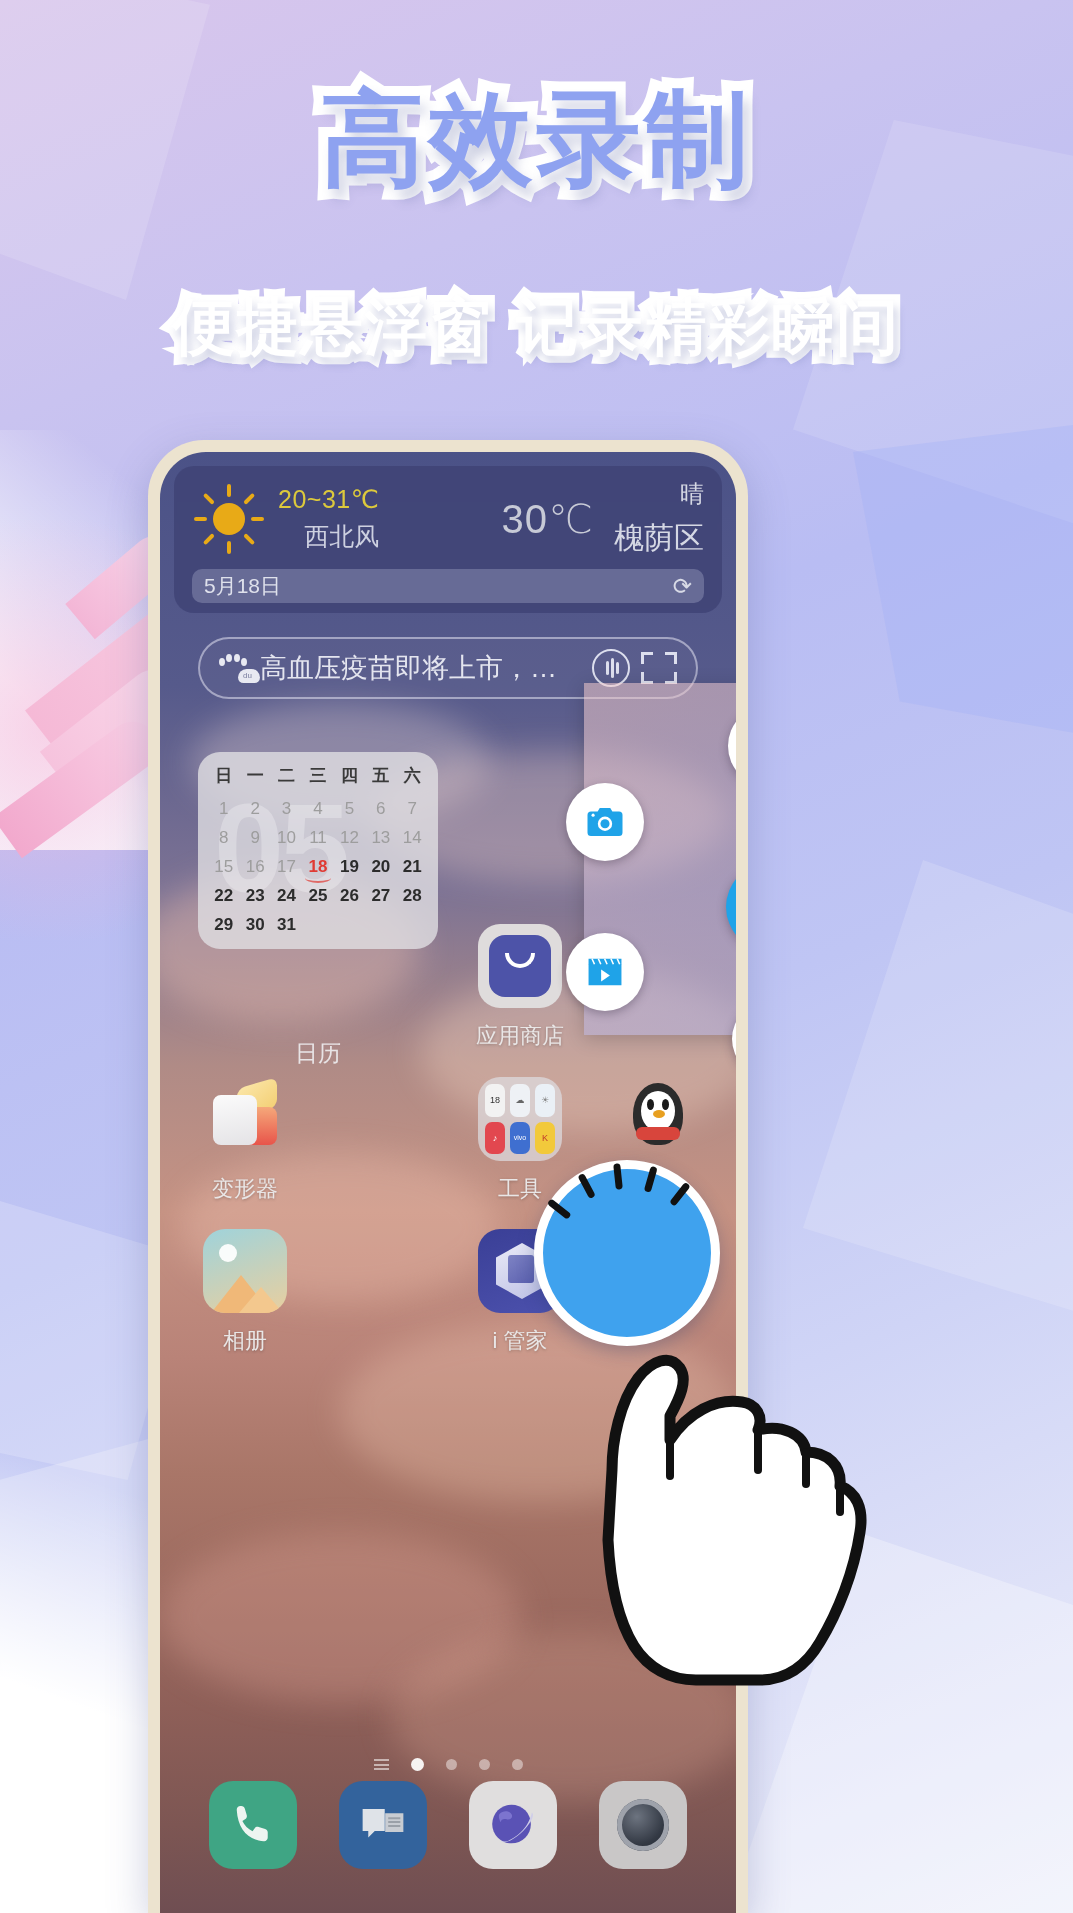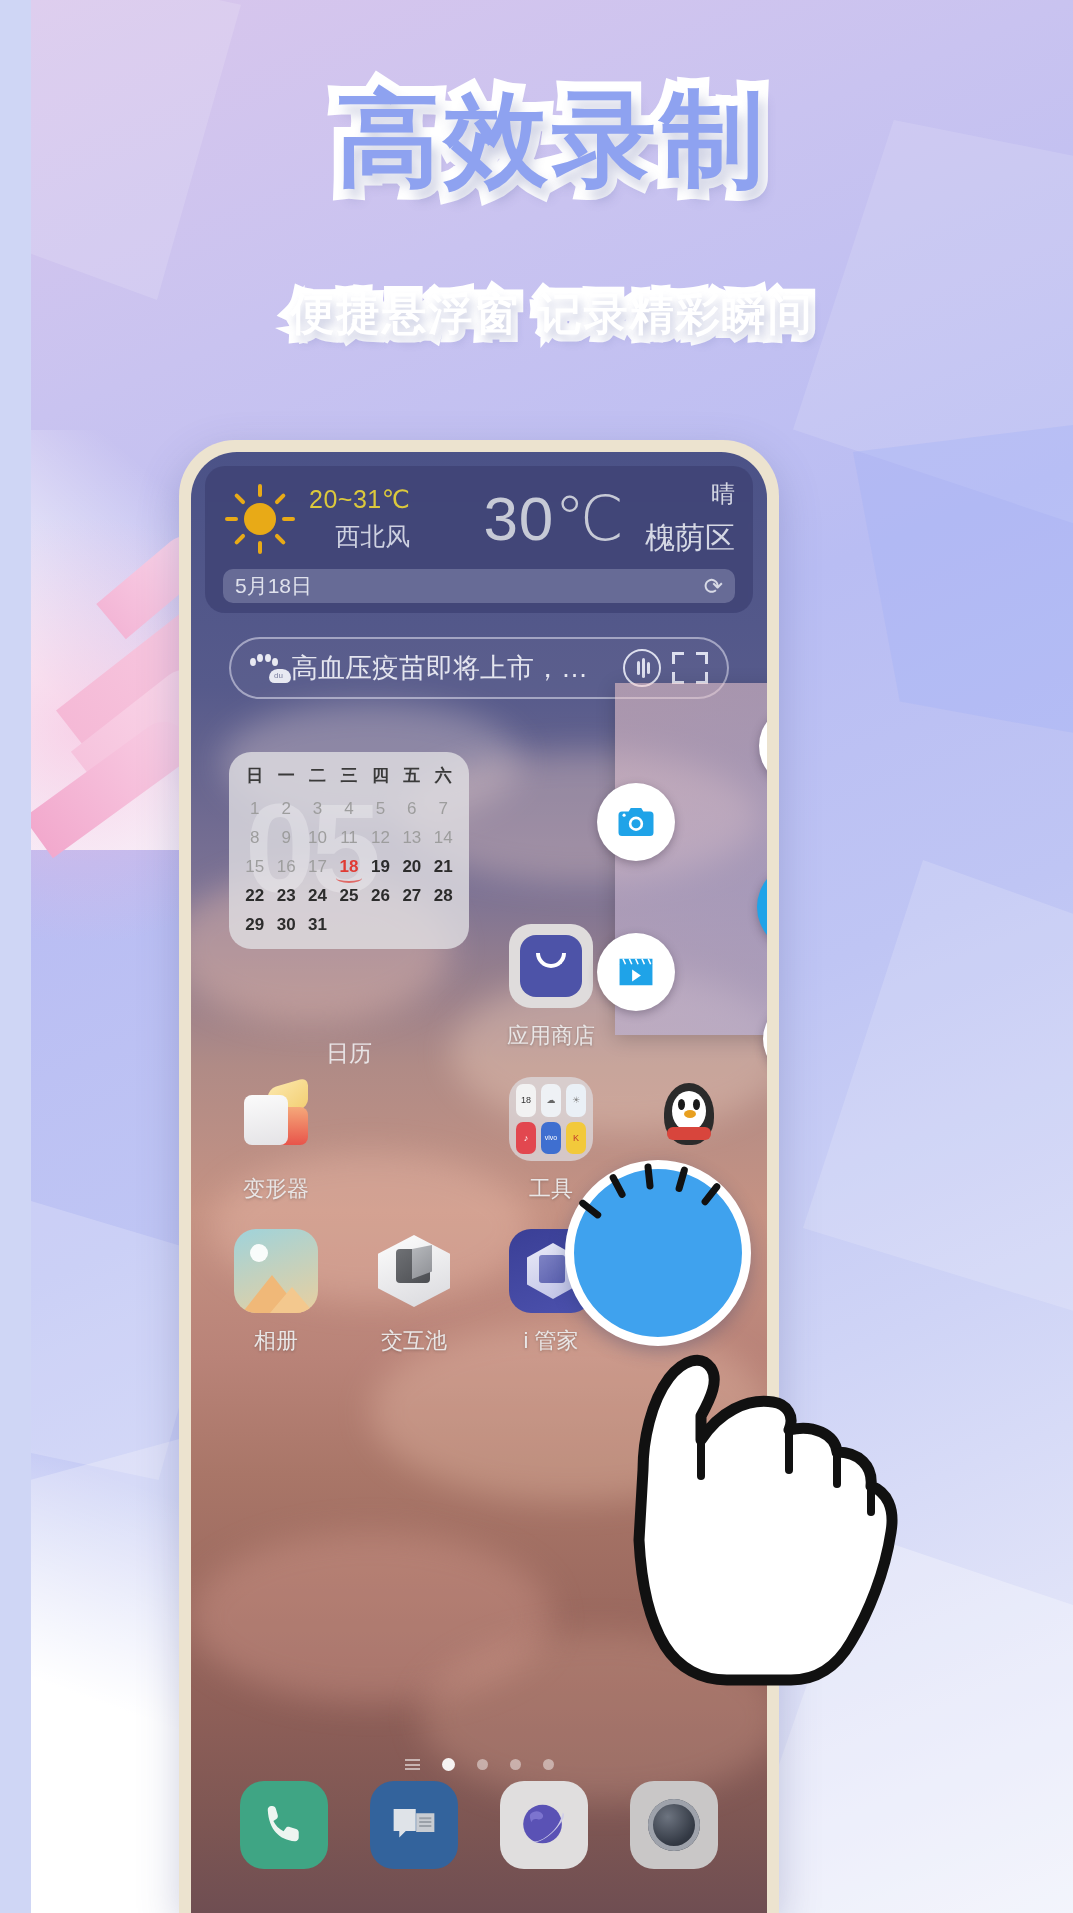--- a/index.html
+++ b/index.html
@@ -16,21 +16,20 @@
     background:
       linear-gradient(158deg,
         #d9c6ec 0%,
         #c9c3f0 18%,
         #b9bdf3 38%,
         #bfc5f4 55%,
         #cfd4f6 72%,
         #dfe2f8 86%,
         #eef0fb 100%);
     overflow:hidden;
-    margin-left:31px;
   }
   .poly { position:absolute; }
   .p1 { top:-60px; left:-90px; width:300px; height:360px;
         background:rgba(255,255,255,.14);
         clip-path:polygon(0 0,100% 18%,72% 100%,0 78%); }
   .p2 { top:120px; right:-80px; width:360px; height:430px;
         background:rgba(255,255,255,.13);
         clip-path:polygon(28% 0,100% 12%,100% 100%,0 72%); }
   .p3 { top:420px; right:-40px; width:260px; height:320px;
         background:rgba(163,178,245,.35);
@@ -79,21 +78,21 @@
     font-size:104px; font-weight:bold; letter-spacing:4px;
     color:#8ea2f0;
     -webkit-text-stroke:20px #ffffff;
     paint-order:stroke fill;
     text-shadow:6px 10px 12px rgba(90,100,160,.30);
     line-height:1.18;
   }
   .title-sub {
     position:absolute; left:0; right:0; top:285px; text-align:center;
     font-family:"DejaVu Sans","Liberation Sans",sans-serif;
-    font-size:44px; font-weight:bold; letter-spacing:2px;
+    font-size:62px; font-weight:bold; letter-spacing:2px;
     color:#ffffff;
     -webkit-text-stroke:14px #ffffff;
     paint-order:stroke fill;
     text-shadow:4px 7px 9px rgba(100,110,170,.33);
   }
 
   
   #phone {
     position:absolute; left:148px; top:440px;
     width:600px; height:1473px;
@@ -140,21 +139,21 @@
   }
   .w-top { display:flex; align-items:center; }
   .w-sun { width:74px; height:74px; position:relative; flex:0 0 74px; }
   .w-sun .core { position:absolute; left:21px; top:21px; width:32px; height:32px;
     border-radius:50%; background:#e8aa17; }
   .w-sun i { position:absolute; left:35px; top:2px; width:4px; height:13px;
     background:#e8aa17; border-radius:2px; transform-origin:2px 35px; display:block; }
   .w-mid { margin-left:12px;text-align:right; }
   .w-range { color:#dcc93c; font-size:25px; letter-spacing:.5px; }
   .w-wind { color:#cdd0e0; font-size:25px; margin-top:6px; }
-  .w-big { margin-left:auto; color:#c7cad6; font-size:62px; font-weight:300;
+  .w-big { margin-left:auto; color:#c7cad6; font-size:40px; font-weight:300;
     letter-spacing:1px; line-height:1; padding-right:6px; }
   .w-right { text-align:right; margin-left:14px; }
   .w-cond { color:#d5d8e4; font-size:24px; }
   .w-loc { color:#d5d8e4; font-size:30px; margin-top:8px; }
   #datebar {
     margin-top:10px; background:rgba(148,152,186,.45);
     border-radius:10px; height:34px; display:flex; align-items:center;
     padding:0 12px; color:#dfe1ec; font-size:21px;
   }
   #datebar .refresh { margin-left:auto; font-size:23px; color:#d8dae6; }
@@ -502,28 +501,20 @@
       </div>
 
       <div class="app" style="left:30px; top:777px;">
         <div class="ico ico-photo">
           <div class="sun"></div>
             <div class="m1"></div>
             <div class="m2"></div>
         </div>
         <div class="nm">相册</div>
       </div>
-      <div class="app" style="left:168px; top:777px;">
-        <div class="ico ico-hex">
-          <div class="hx"></div>
-            <div class="cb"></div>
-            <div class="cb2"></div>
-        </div>
-        <div class="nm">交互池</div>
-      </div>
       <div class="app" style="left:305px; top:777px;">
         <div class="ico ico-imgr">
           <div class="hx"></div>
             <div class="cb"></div>
         </div>
         <div class="nm">i 管家</div>
       </div>
 
       <div id="floatpanel">
         <div class="fbtn white b-rec">

